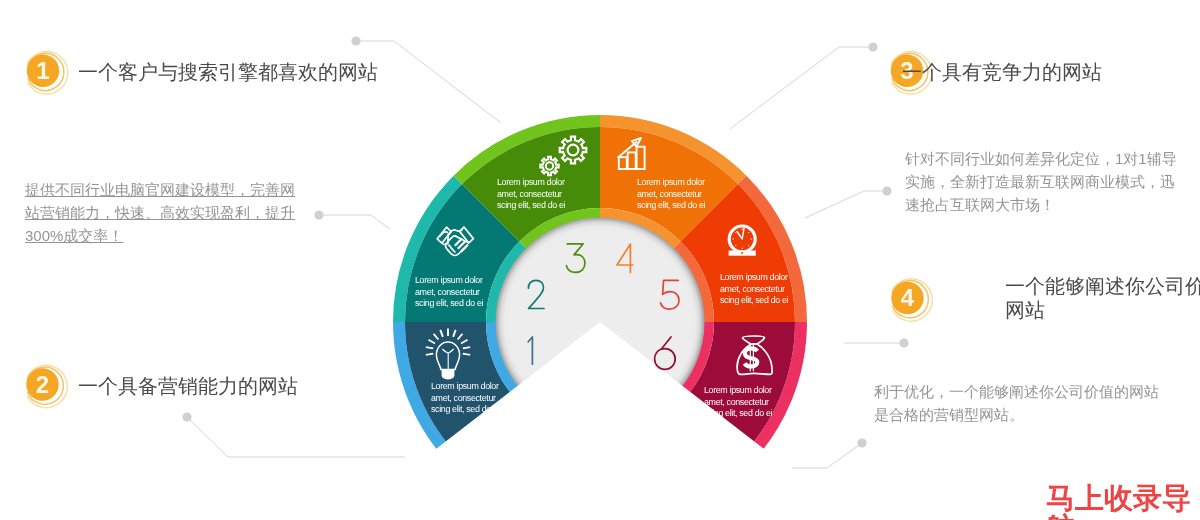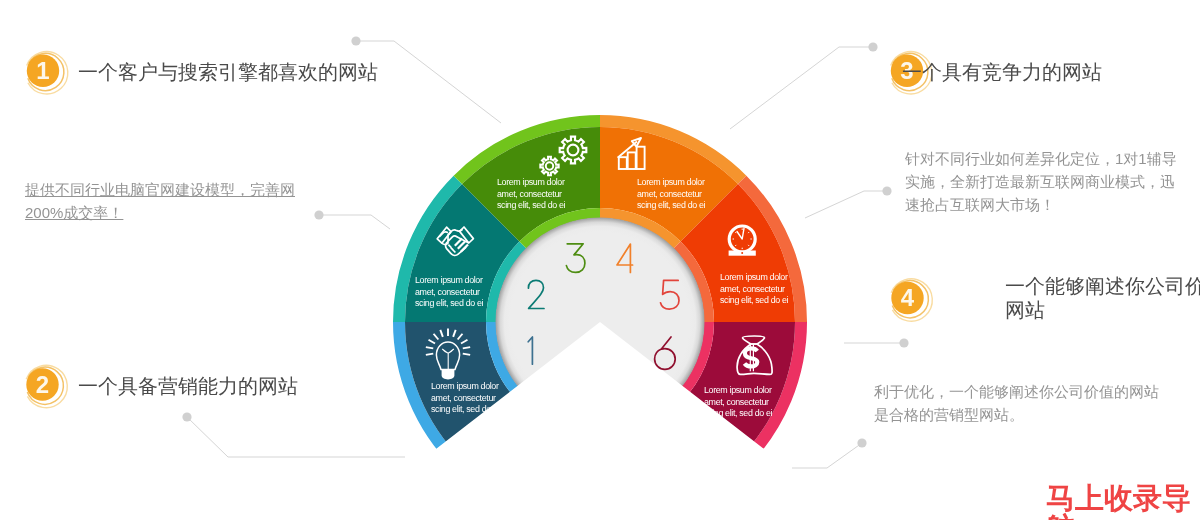--- a/index.html
+++ b/index.html
@@ -45,21 +45,22 @@
     </g>
   </svg>
 
   <div class="hd" style="left:78px;top:374px;width:320px;">一个具备营销能力的网站</div>
   <div class="hd" style="left:78px;top:60px;width:320px;">一个客户与搜索引擎都喜欢的网站</div>
   <div class="hd" style="left:902px;top:60px;width:250px;">一个具有竞争力的网站</div>
   <div class="hd" style="left:987px;top:274px;width:248px;margin-left:18px;">一个能够阐述你公司价值的网站</div>
 
   <div class="para" style="left:25px;top:178px;text-decoration:underline;">
     <div>提供不同行业电脑官网建设模型，完善网</div>
-    <div>200%成交率！</div>
+    <div>站营销能力，快速、高效实现盈利，提升</div>
+    <div>300%成交率！</div>
   </div>
   <div class="para" style="left:905px;top:147px;">
     <div>针对不同行业如何差异化定位，1对1辅导</div>
     <div>实施，全新打造最新互联网商业模式，迅</div>
     <div>速抢占互联网大市场！</div>
   </div>
   <div class="para" style="left:874px;top:380px;">
     <div>利于优化，一个能够阐述你公司价值的网站</div>
     <div>是合格的营销型网站。</div>
   </div>

